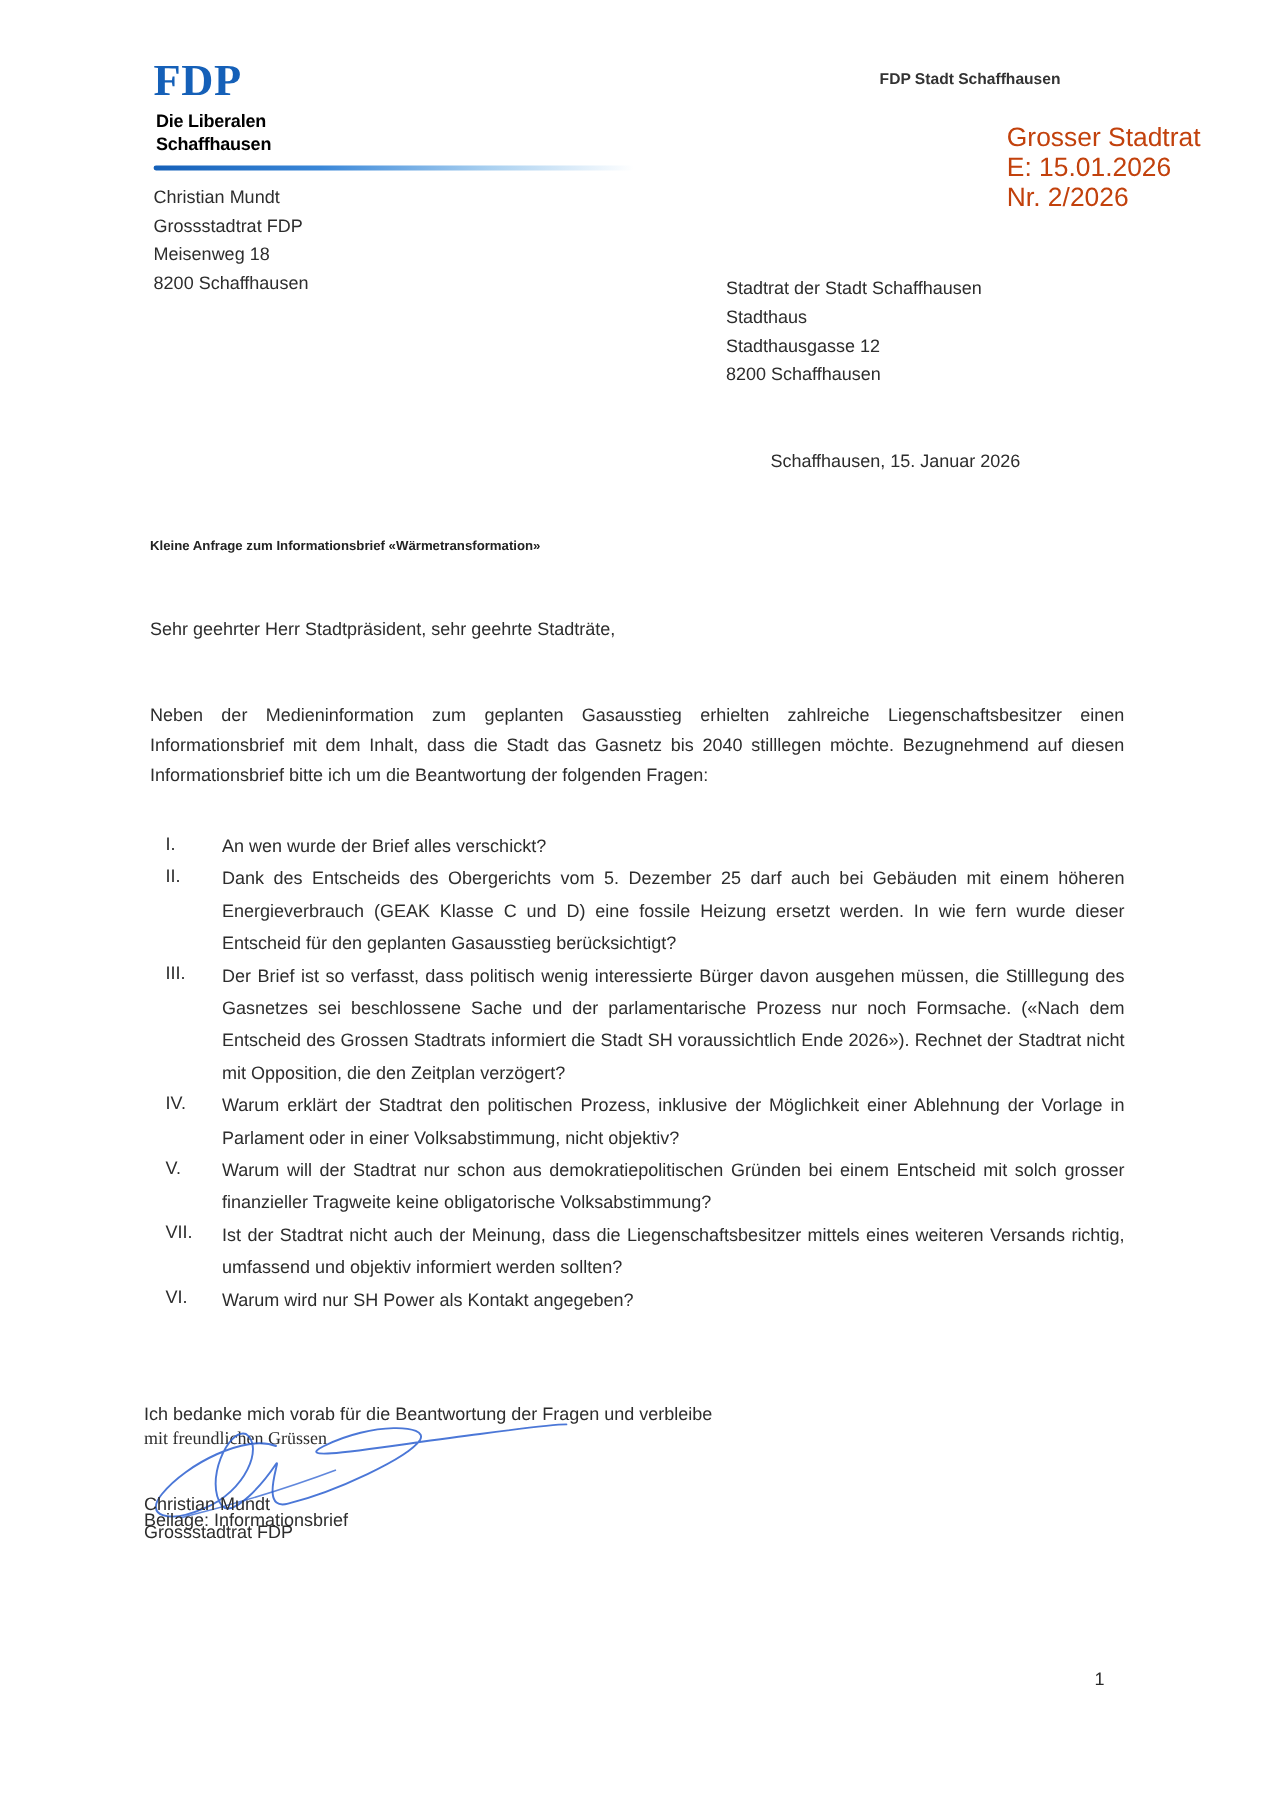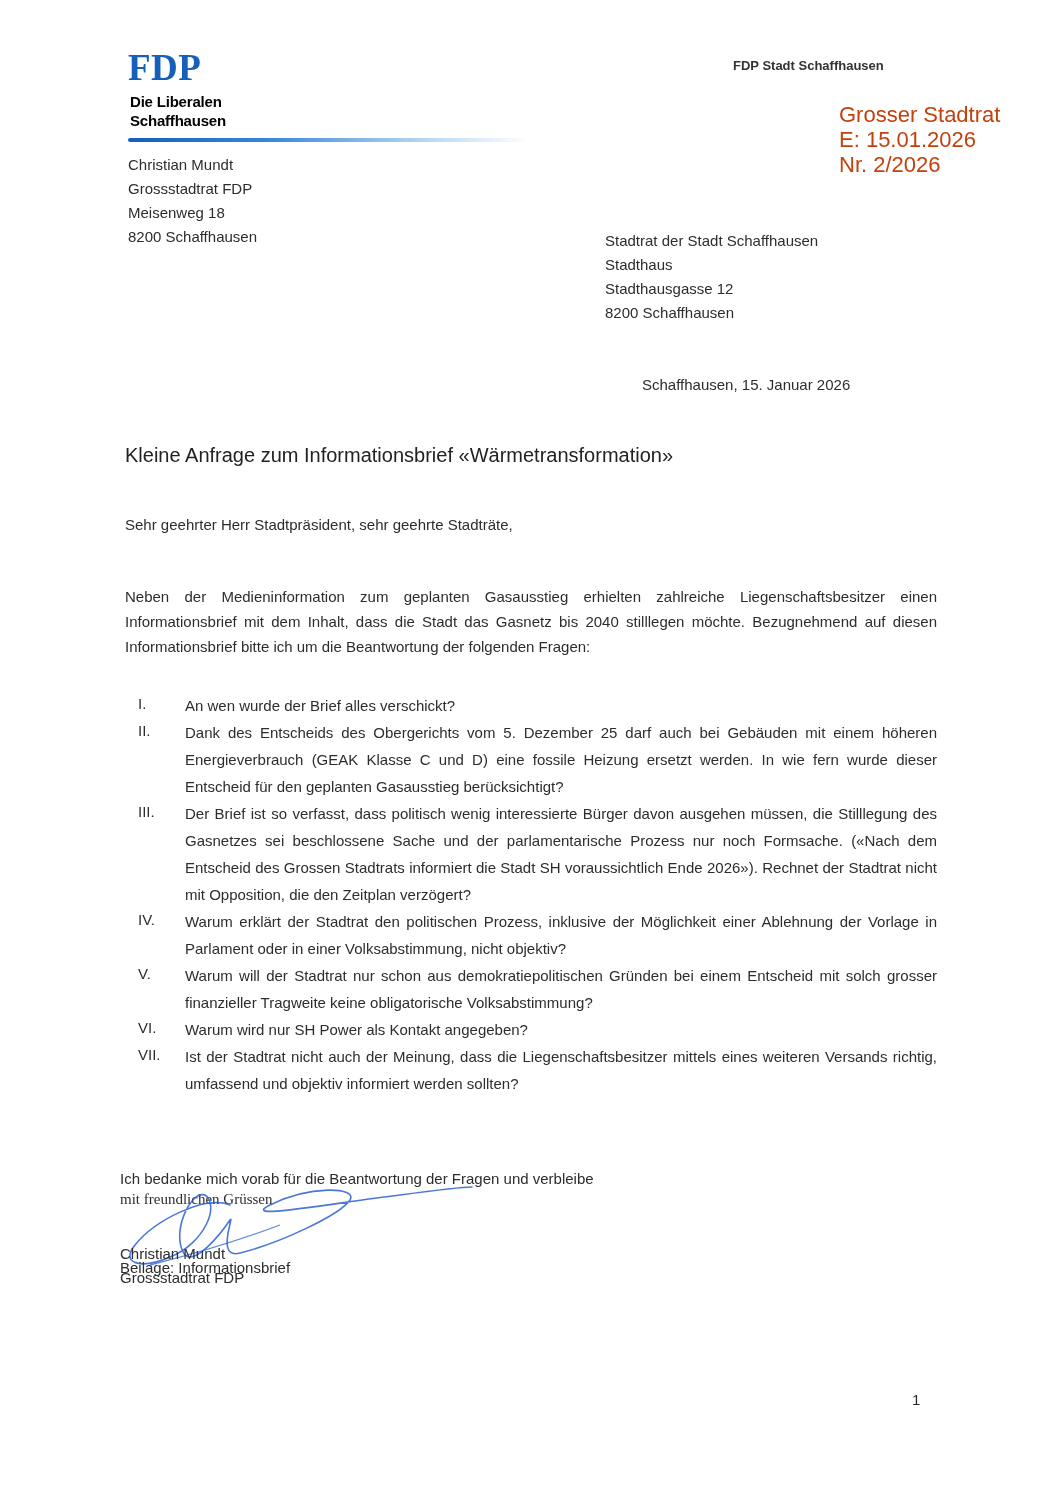--- a/index.html
+++ b/index.html
@@ -23,21 +23,21 @@
     .sender-org {
       left: 733px; top: 58px; font-weight: bold; font-size: 13px; color: #333;
     }
     .stamp {
       left: 839px; top: 102px; font-size: 22px; line-height: 25px; color: #c2410c;
     }
     .block { font-size: 15px; line-height: 24px; color: #2d2d2d; }
     .sender { left: 128px; top: 153px; }
     .recipient { left: 605px; top: 229px; }
     .date { left: 605px; top: 373px; margin-left: 37px; }
-    .subject { left: 125px; top: 443px; font-weight: normal; font-size: 20px; color: #222; }
+    .subject { left: 125px; top: 443px; font-weight: bold; font-size: 11px; color: #222; }
     .salutation { left: 125px; top: 513px; }
     .intro { left: 125px; top: 584px; width: 812px; text-align: justify; line-height: 25px; }
     .questions { left: 125px; top: 692px; width: 812px; }
     .q { display: flex; margin-bottom: 0; }
     .q-num { width: 60px; flex: none; padding-left: 13px; box-sizing: border-box; }
     .q-text { flex: 1; text-align: justify; line-height: 27px; }
     .closing { left: 120px; top: 1132px; margin-top: 35px; }
     .regards { left: 120px; top: 1187px; font-family: Liberation Serif, serif; }
     .sig-name { left: 120px; top: 1242px; line-height: 24px; }
     .attach { left: 120px; top: 1256px; }
@@ -98,26 +98,26 @@
   </div>
   <div class="q">
     <span class="q-num">IV.</span>
     <span class="q-text">Warum erklärt der Stadtrat den politischen Prozess, inklusive der Möglichkeit einer Ablehnung der Vorlage in Parlament oder in einer Volksabstimmung, nicht objektiv?</span>
   </div>
   <div class="q">
     <span class="q-num">V.</span>
     <span class="q-text">Warum will der Stadtrat nur schon aus demokratiepolitischen Gründen bei einem Entscheid mit solch grosser finanzieller Tragweite keine obligatorische Volksabstimmung?</span>
   </div>
   <div class="q">
+    <span class="q-num">VII.</span>
+    <span class="q-text">Ist der Stadtrat nicht auch der Meinung, dass die Liegenschaftsbesitzer mittels eines weiteren Versands richtig, umfassend und objektiv informiert werden sollten?</span>
+  </div>
+  <div class="q">
     <span class="q-num">VI.</span>
     <span class="q-text">Warum wird nur SH Power als Kontakt angegeben?</span>
-  </div>
-  <div class="q">
-    <span class="q-num">VII.</span>
-    <span class="q-text">Ist der Stadtrat nicht auch der Meinung, dass die Liegenschaftsbesitzer mittels eines weiteren Versands richtig, umfassend und objektiv informiert werden sollten?</span>
   </div>
 </div>
 
 <div class="abs block closing">Ich bedanke mich vorab für die Beantwortung der Fragen und verbleibe</div>
 <div class="abs block regards">mit freundlichen Grüssen</div>
 
 <svg class="abs signature" viewBox="0 0 370 120">
   <path d="M120 40 C 95 30, 45 55, 25 80 C 10 98, 30 105, 60 92 C 95 78, 110 40, 95 30 C 80 25, 60 70, 75 90 C 85 100, 110 70, 120 55 C 125 48, 105 95, 130 88 C 170 78, 230 50, 240 35 C 248 22, 200 20, 160 40 C 130 55, 210 40, 290 30 C 320 26, 350 22, 362 22" fill="none" stroke="#2b5fd0" stroke-width="1.6" stroke-linecap="round" opacity="0.85"></path>
   <path d="M40 100 C 80 90, 130 75, 170 60" fill="none" stroke="#2b5fd0" stroke-width="1.3" opacity="0.75"></path>
 </svg>

